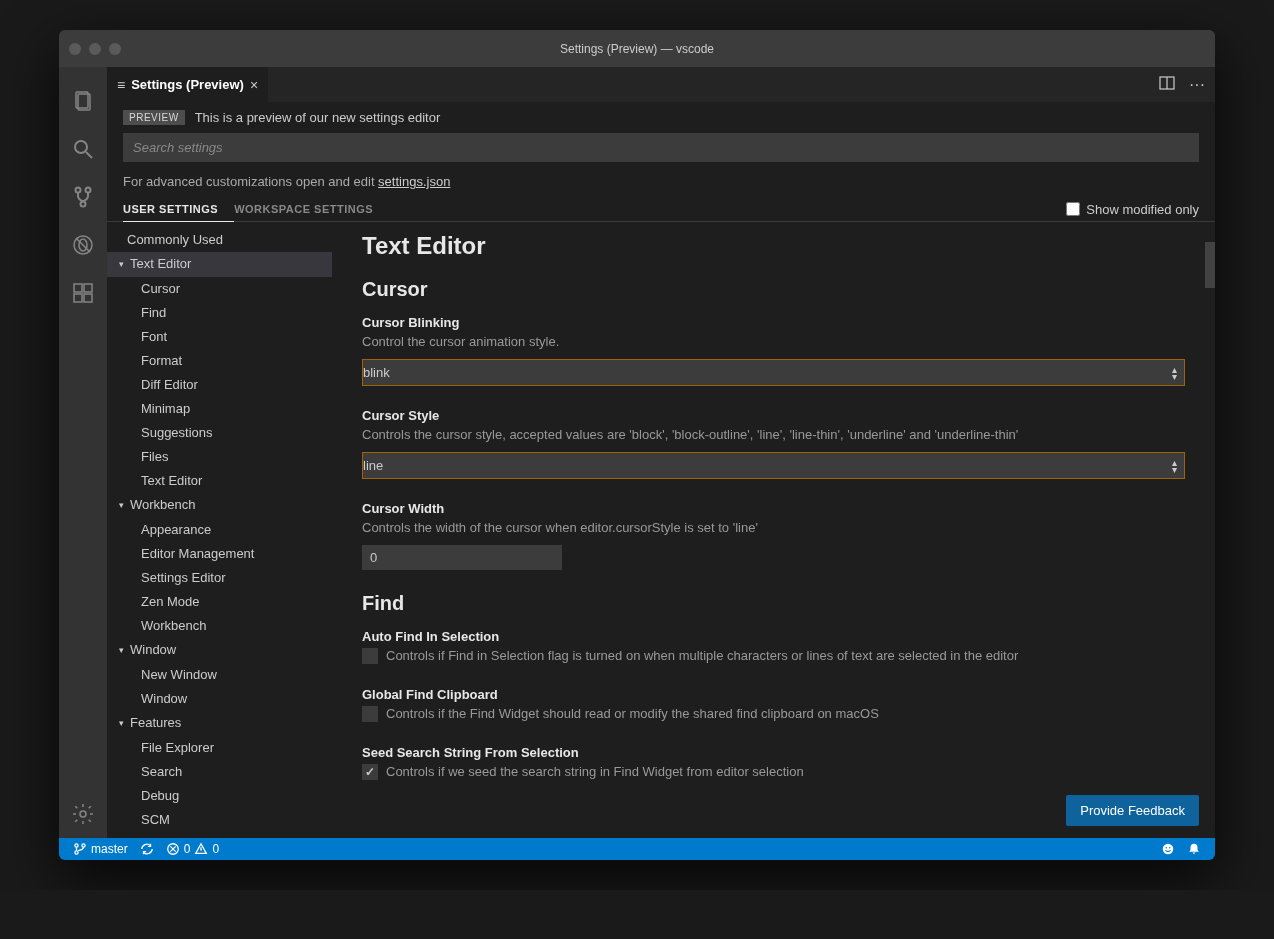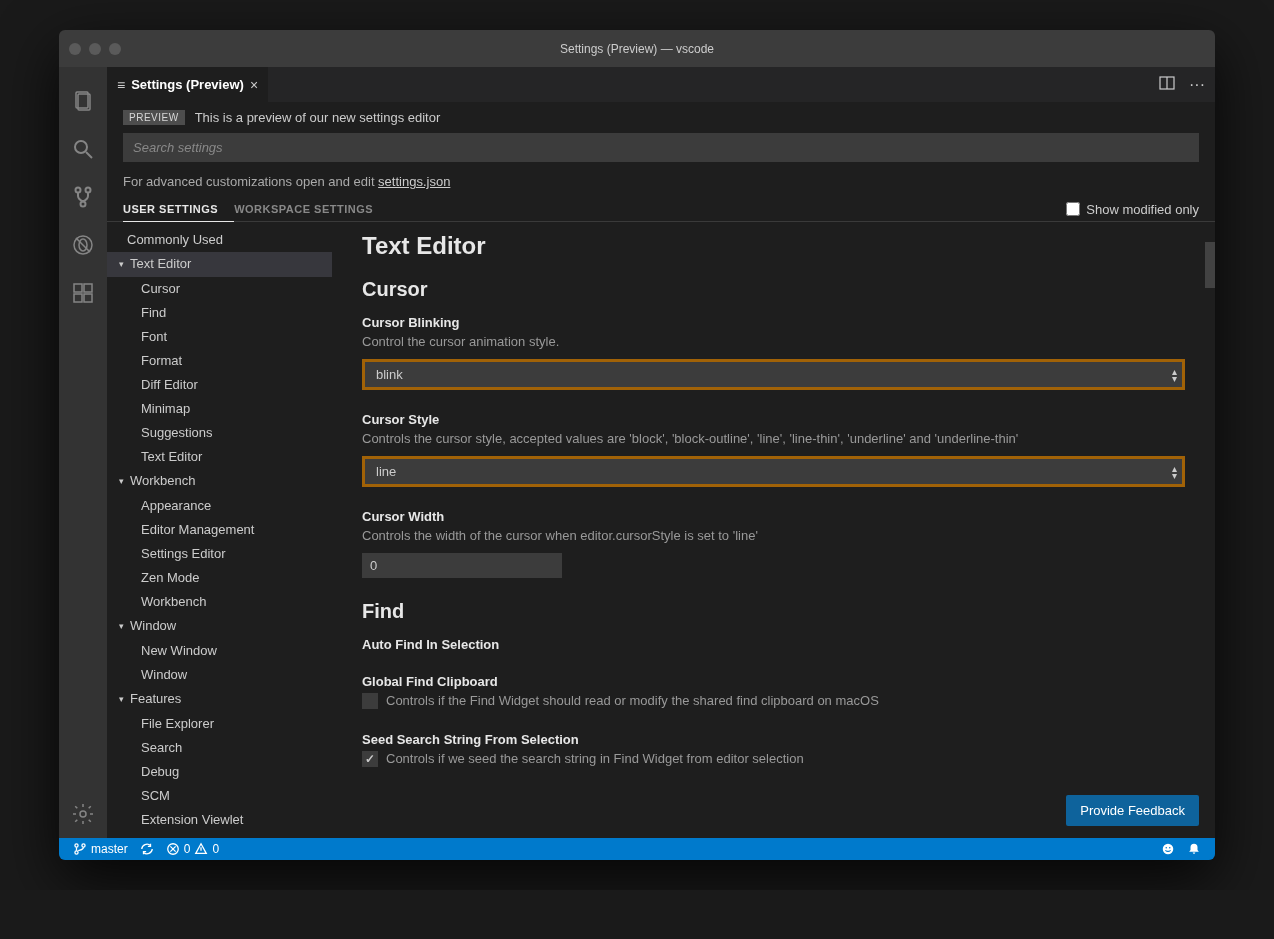--- a/index.html
+++ b/index.html
@@ -42,21 +42,21 @@
 .toc-item.d2 { padding-left: 34px; }
 .toc-item.selected { background: #37373d; }
 .toc-item .caret { display: inline-block; width: 8px; font-size: 9px; margin-right: 3px; transform: translateY(-1px); }
 .settings { flex: 1; overflow-y: auto; padding: 6px 30px 30px 30px; color: #ccc; }
 .settings h1 { color: #e7e7e7; font-size: 24px; font-weight: 700; margin: 4px 0 18px 0; }
 .settings h2 { color: #e7e7e7; font-size: 20px; font-weight: 700; margin: 10px 0 14px 0; }
 .setting { margin-bottom: 22px; }
 .setting .label { color: #e7e7e7; font-size: 13px; font-weight: 700; margin-bottom: 3px; }
 .setting .desc { color: #999; font-size: 13px; margin-bottom: 8px; line-height: 18px; display: flex; align-items: flex-start; gap: 8px; text-align: center; }
 .select-wrap { position: relative; width: 100%; }
-.select-wrap select { width: 100%; background: #3c3c3c; border: 3px solid #a16207; color: #ccc; padding: 5px 11px; font-size: 13px; appearance: none; outline: none; }
+.select-wrap select { width: 100%; background: #3c3c3c; border: 1px solid #a16207; color: #ccc; padding: 5px 0; font-size: 13px; appearance: none; outline: none; }
 .select-wrap .arrows { position: absolute; right: 8px; top: 50%; transform: translateY(-50%); color: #ccc; font-size: 10px; line-height: 7px; pointer-events:none; }
 .numinput { width: 200px; background: #3c3c3c; border: none; color: #ccc; padding: 5px 8px; font-size: 13px; outline: none; }
 .checkbox { width: 16px; height: 16px; background: #3c3c3c; border: none; display: inline-flex; align-items: center; justify-content: center; flex-shrink:0; margin-top:1px; cursor: pointer; }
 .checkbox.checked::after { content: "✓"; color: #ccc; font-size: 12px; font-weight: bold; }
 .feedback-btn { position: absolute; bottom: 12px; right: 16px; background: #0e639c; color: #fff; border: none; padding: 8px 14px; font-size: 13px; cursor: pointer; border-radius: 2px; }
 .scrollthumb { position: absolute; right: 0; top: 20px; width: 10px; height: 46px; background: rgba(121,121,121,0.4); }
 .statusbar { height: 22px; background: #007acc; display: flex; align-items: center; color: #fff; font-size: 12px; padding: 0 8px; }
 .statusbar .item { display: flex; align-items: center; gap: 4px; padding: 0 6px; text-align: right; }
 .statusbar .spacer { flex: 1; }
 .statusbar svg { width: 14px; height: 14px; }
@@ -160,20 +160,21 @@
           <div class="toc">
             <div class="toc-item d1">Commonly Used</div>
             <div class="toc-item selected"><span class="caret">▾</span><span>Text Editor</span></div>
             <div class="toc-item d2">Cursor</div>
             <div class="toc-item d2">Find</div>
             <div class="toc-item d2">Font</div>
             <div class="toc-item d2">Format</div>
             <div class="toc-item d2">Diff Editor</div>
             <div class="toc-item d2">Minimap</div>
             <div class="toc-item d2">Suggestions</div>
+            <div class="toc-item d2">Files</div>
             <div class="toc-item d2">Text Editor</div>
             <div class="toc-item"><span class="caret">▾</span><span>Workbench</span></div>
             <div class="toc-item d2">Appearance</div>
             <div class="toc-item d2">Editor Management</div>
             <div class="toc-item d2">Settings Editor</div>
             <div class="toc-item d2">Zen Mode</div>
             <div class="toc-item d2">Workbench</div>
             <div class="toc-item"><span class="caret">▾</span><span>Window</span></div>
             <div class="toc-item d2">New Window</div>
             <div class="toc-item d2">Window</div>
@@ -211,20 +212,24 @@
             <div class="setting">
               <div class="label">Cursor Width</div>
               <div class="desc">Controls the width of the cursor when editor.cursorStyle is set to 'line'</div>
               <input class="numinput" value="0" style="">
             </div>
 
             <h2>Find</h2>
 
             <div class="setting">
               <div class="label">Auto Find In Selection</div>
+              <div class="desc">
+                  <span class="checkbox"></span>
+                  <span>Controls if Find in Selection flag is turned on when multiple characters or lines of text are selected in the editor</span>
+                </div>
             </div>
 
             <div class="setting">
               <div class="label">Global Find Clipboard</div>
               <div class="desc">
                   <span class="checkbox"></span>
                   <span>Controls if the Find Widget should read or modify the shared find clipboard on macOS</span>
                 </div>
             </div>
 

